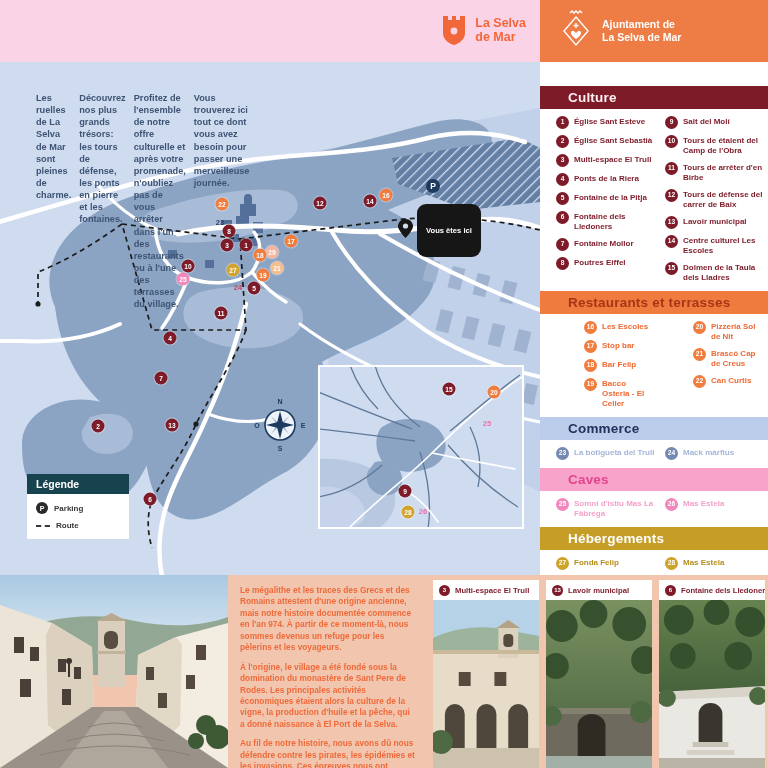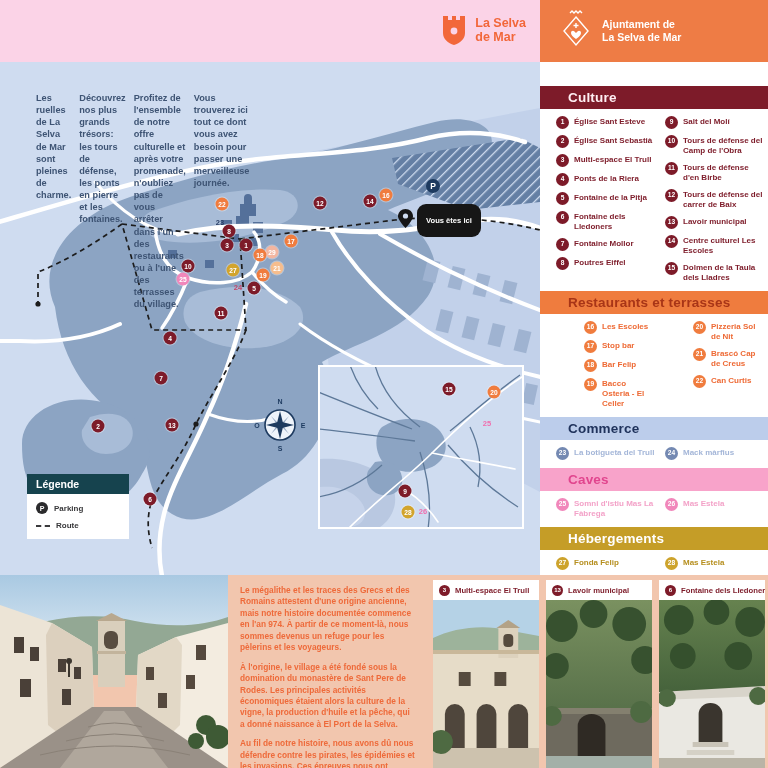--- a/index.html
+++ b/index.html
@@ -15,21 +15,21 @@
   .logo{display:flex;align-items:center;gap:8px;margin-right:14px;}
   .logo-text{font-size:12.5px;font-weight:bold;color:#f2673a;line-height:1.1;}
   .muni{width:228px;height:62px;background:#ee7c45;display:flex;align-items:center;gap:10px;padding-left:20px;box-sizing:border-box;flex:0 0 auto;}
   .muni-text{font-size:10.5px;font-weight:bold;color:#fff;line-height:1.25;}
   
   .map{position:absolute;top:62px;left:0;width:540px;height:513px;overflow:hidden;background:#cfdcf0;}
   .map-base{position:absolute;top:0;left:0;}
   .map-intro{position:absolute;left:36px;top:30px;width:160px;color:#3e5474;font-size:9.2px;font-weight:bold;line-height:1.32;display:flex;flex-direction:row;gap:8px;}
   .map-intro p{margin:0;}
   .you-are-here{position:absolute;left:398px;top:142px;display:flex;align-items:center;gap:4px;z-index:6;}
-  .yah-pill{background:#161616;color:#fff;font-size:7.6px;font-weight:bold;padding:12px 9px;border-radius:9px;white-space:nowrap;}
+  .yah-pill{background:#161616;color:#fff;font-size:7.6px;font-weight:bold;padding:22px 9px;border-radius:9px;white-space:nowrap;}
   .legend{position:absolute;left:27px;top:412px;width:102px;z-index:6;}
   .legend-head{background:#16434e;color:#fff;font-size:10.5px;font-weight:bold;padding:4px 0 4px 9px;}
   .legend-body{background:#fff;padding:8px 9px 9px 9px;display:flex;flex-direction:column;gap:7px;}
   .legend-row{display:flex;align-items:center;gap:6px;font-size:8px;font-weight:bold;color:#38383a;}
   .legend-p{width:12px;height:12px;border-radius:50%;background:#2b2b2d;color:#fff;font-size:7px;font-weight:bold;display:flex;align-items:center;justify-content:center;flex:0 0 12px;}
   .legend-dash{width:14px;border-top:2px dashed #3a3a3c;flex:0 0 14px;}
   .compass{position:absolute;left:250px;top:331px;z-index:5;}
   .inset{position:absolute;left:318px;top:303px;width:202px;height:160px;border:2px solid #fff;box-sizing:content-box;z-index:4;}
   
   .mk{position:absolute;width:13px;height:13px;border-radius:50%;color:#fff;font-size:6.6px;font-weight:bold;display:flex;align-items:center;justify-content:center;transform:translate(-50%,-50%);z-index:8;box-shadow:0 0 0 1px rgba(255,255,255,.35);}
@@ -335,25 +335,25 @@
           </div>
         </div>
       <div class="col">
 
       <div class="it">
             <span class="dot">9</span>
             <span>Salt del Molí</span>
           </div>
           <div class="it">
             <span class="dot">10</span>
-            <span>Tours de défense del Camp de l'Obra</span>
+            <span>Tours de étaient del Camp de l'Obra</span>
           </div>
           <div class="it">
             <span class="dot">11</span>
-            <span>Tours de défense d'en Birbe</span>
+            <span>Tours de arrêter d'en Birbe</span>
           </div>
           <div class="it">
             <span class="dot">12</span>
             <span>Tours de défense del carrer de Baix</span>
           </div>
           <div class="it">
             <span class="dot">13</span>
             <span>Lavoir municipal</span>
           </div>
           <div class="it">

